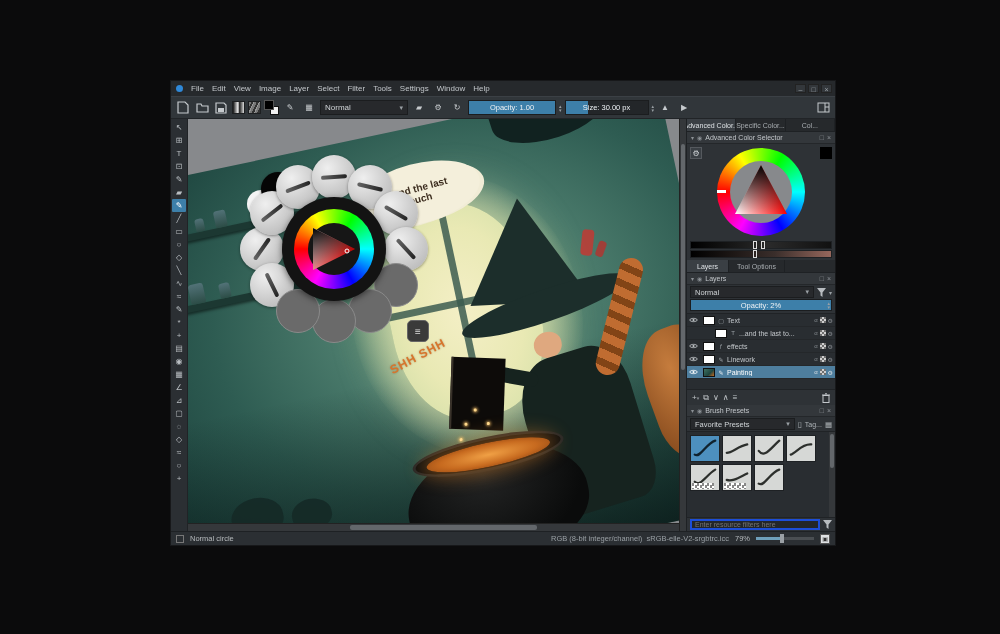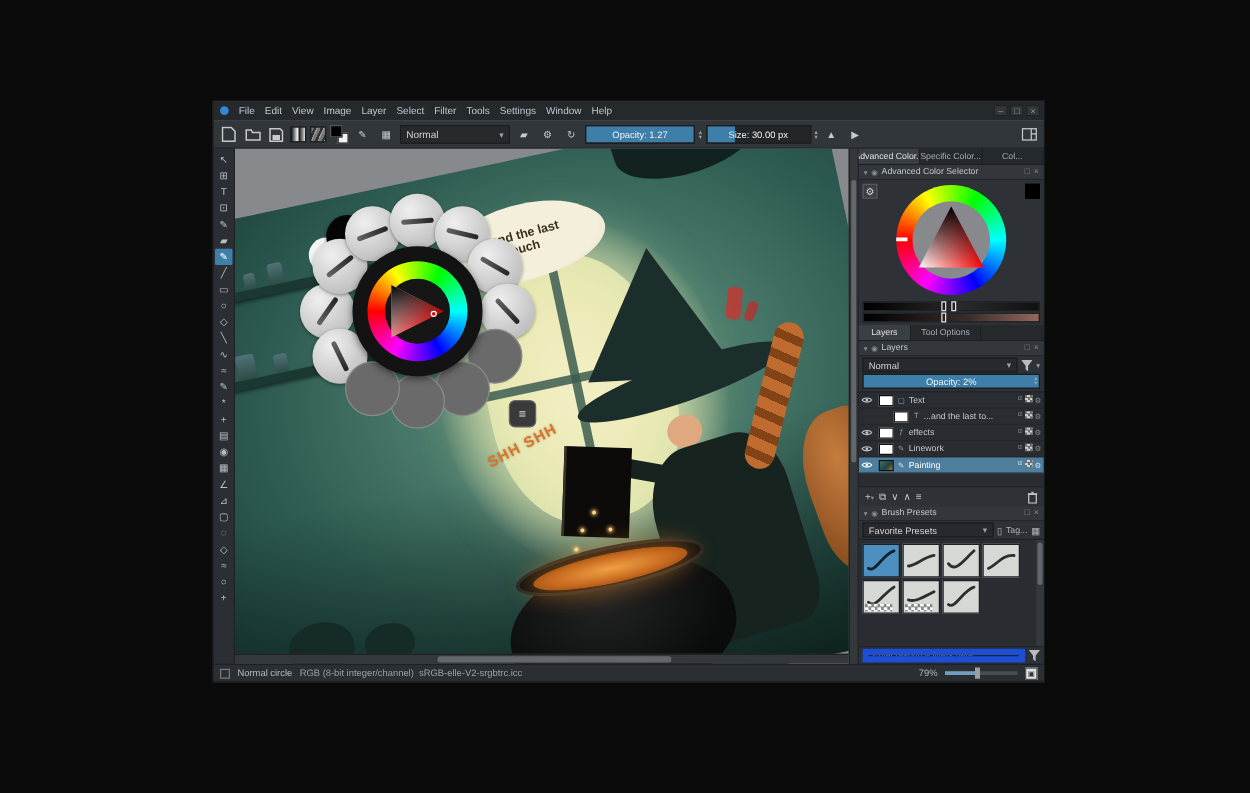--- a/index.html
+++ b/index.html
@@ -167,27 +167,27 @@
   .pgrid { flex:1; display:flex; flex-wrap:wrap; align-content:flex-start; gap:2px; padding:3px; }
   .ptile { width:30px; height:27px; background:#d6d8d6; border:1px solid #1e2124; position:relative; overflow:hidden; }
   .ptile.sel { background:#4d90bf; }
   .ptile svg { position:absolute; inset:0; }
   .ptile .checkstrip2 { position:absolute; left:1px; bottom:1px; width:22px; height:6px;
     background:repeating-conic-gradient(#fff 0 25%, #888 0 50%) 0 0/5px 5px; }
   .gscroll { width:6px; background:#35383b; position:relative; flex:none; }
   .gscroll .thumb { position:absolute; left:1px; right:1px; top:2px; height:40%; background:#63676b; border-radius:2px; }
   .searchrow { height:14px; display:flex; align-items:center; gap:3px; padding:0 3px;
     border-top:1px solid #202326; flex:none; }
-  .searchrow input { flex:1; height:11px; background:#232629; border:5px solid #1d4ed8;
+  .searchrow input { flex:1; height:11px; background:#232629; border:2px solid #1d4ed8;
     color:#9aa0a5; font-size:7px; padding:0 3px; font-family:"Liberation Sans",sans-serif; }
   
   .statusbar { height:14px; background:#2b2f33; border-top:1px solid #1e2124; display:flex;
     align-items:center; font-size:7.5px; padding:0 5px; gap:6px; flex:none; color:#b6babd; }
   .sb-check { width:8px; height:8px; border:1px solid #777; background:#2b2f33; flex:none; }
-  .sb-center { flex:1; text-align:left; color:#9aa0a5; white-space:nowrap; overflow:hidden; }
+  .sb-center { flex:1; text-align:right; color:#9aa0a5; white-space:nowrap; overflow:hidden; }
   .zoomslider { width:58px; height:3px; background:#4a4e52; position:relative; }
   .zoomslider .zfill { position:absolute; left:0; top:0; bottom:0; width:45%; background:#6f9fba; }
   .zoomslider .zthumb { position:absolute; left:42%; top:-3px; width:4px; height:9px; background:#9aa0a5; }
   .zbtn { width:10px; height:10px; background:#dfe2e4; border:1px solid #555;
     display:flex; align-items:center; justify-content:center; font-size:6px; color:#333; }
   svg { display:block; }
 </style>
 </head>
 <body>
 
@@ -229,21 +229,21 @@
     <span class="tbtn">▦</span>
     <span class="dropdown" style="width:88px">
       <span style="flex:1">Normal</span>
       <span class="arr">▾</span>
     </span>
     <span class="tbtn">▰</span>
     <span class="tbtn">⚙</span>
     <span class="tbtn">↻</span>
     <span class="slider" style="width:88px">
       <span class="fill" style="width:100%"></span>
-      <span class="lab">Opacity: 1.27</span>
+      <span class="lab">Opacity: 1.00</span>
     </span>
     <span class="spin">
         <span>▴</span>
         <span>▾</span>
       </span>
     <span class="slider" style="width:84px">
       <span class="fill" style="width:28%"></span>
       <span class="lab">Size: 30.00 px</span>
     </span>
     <span class="spin">

